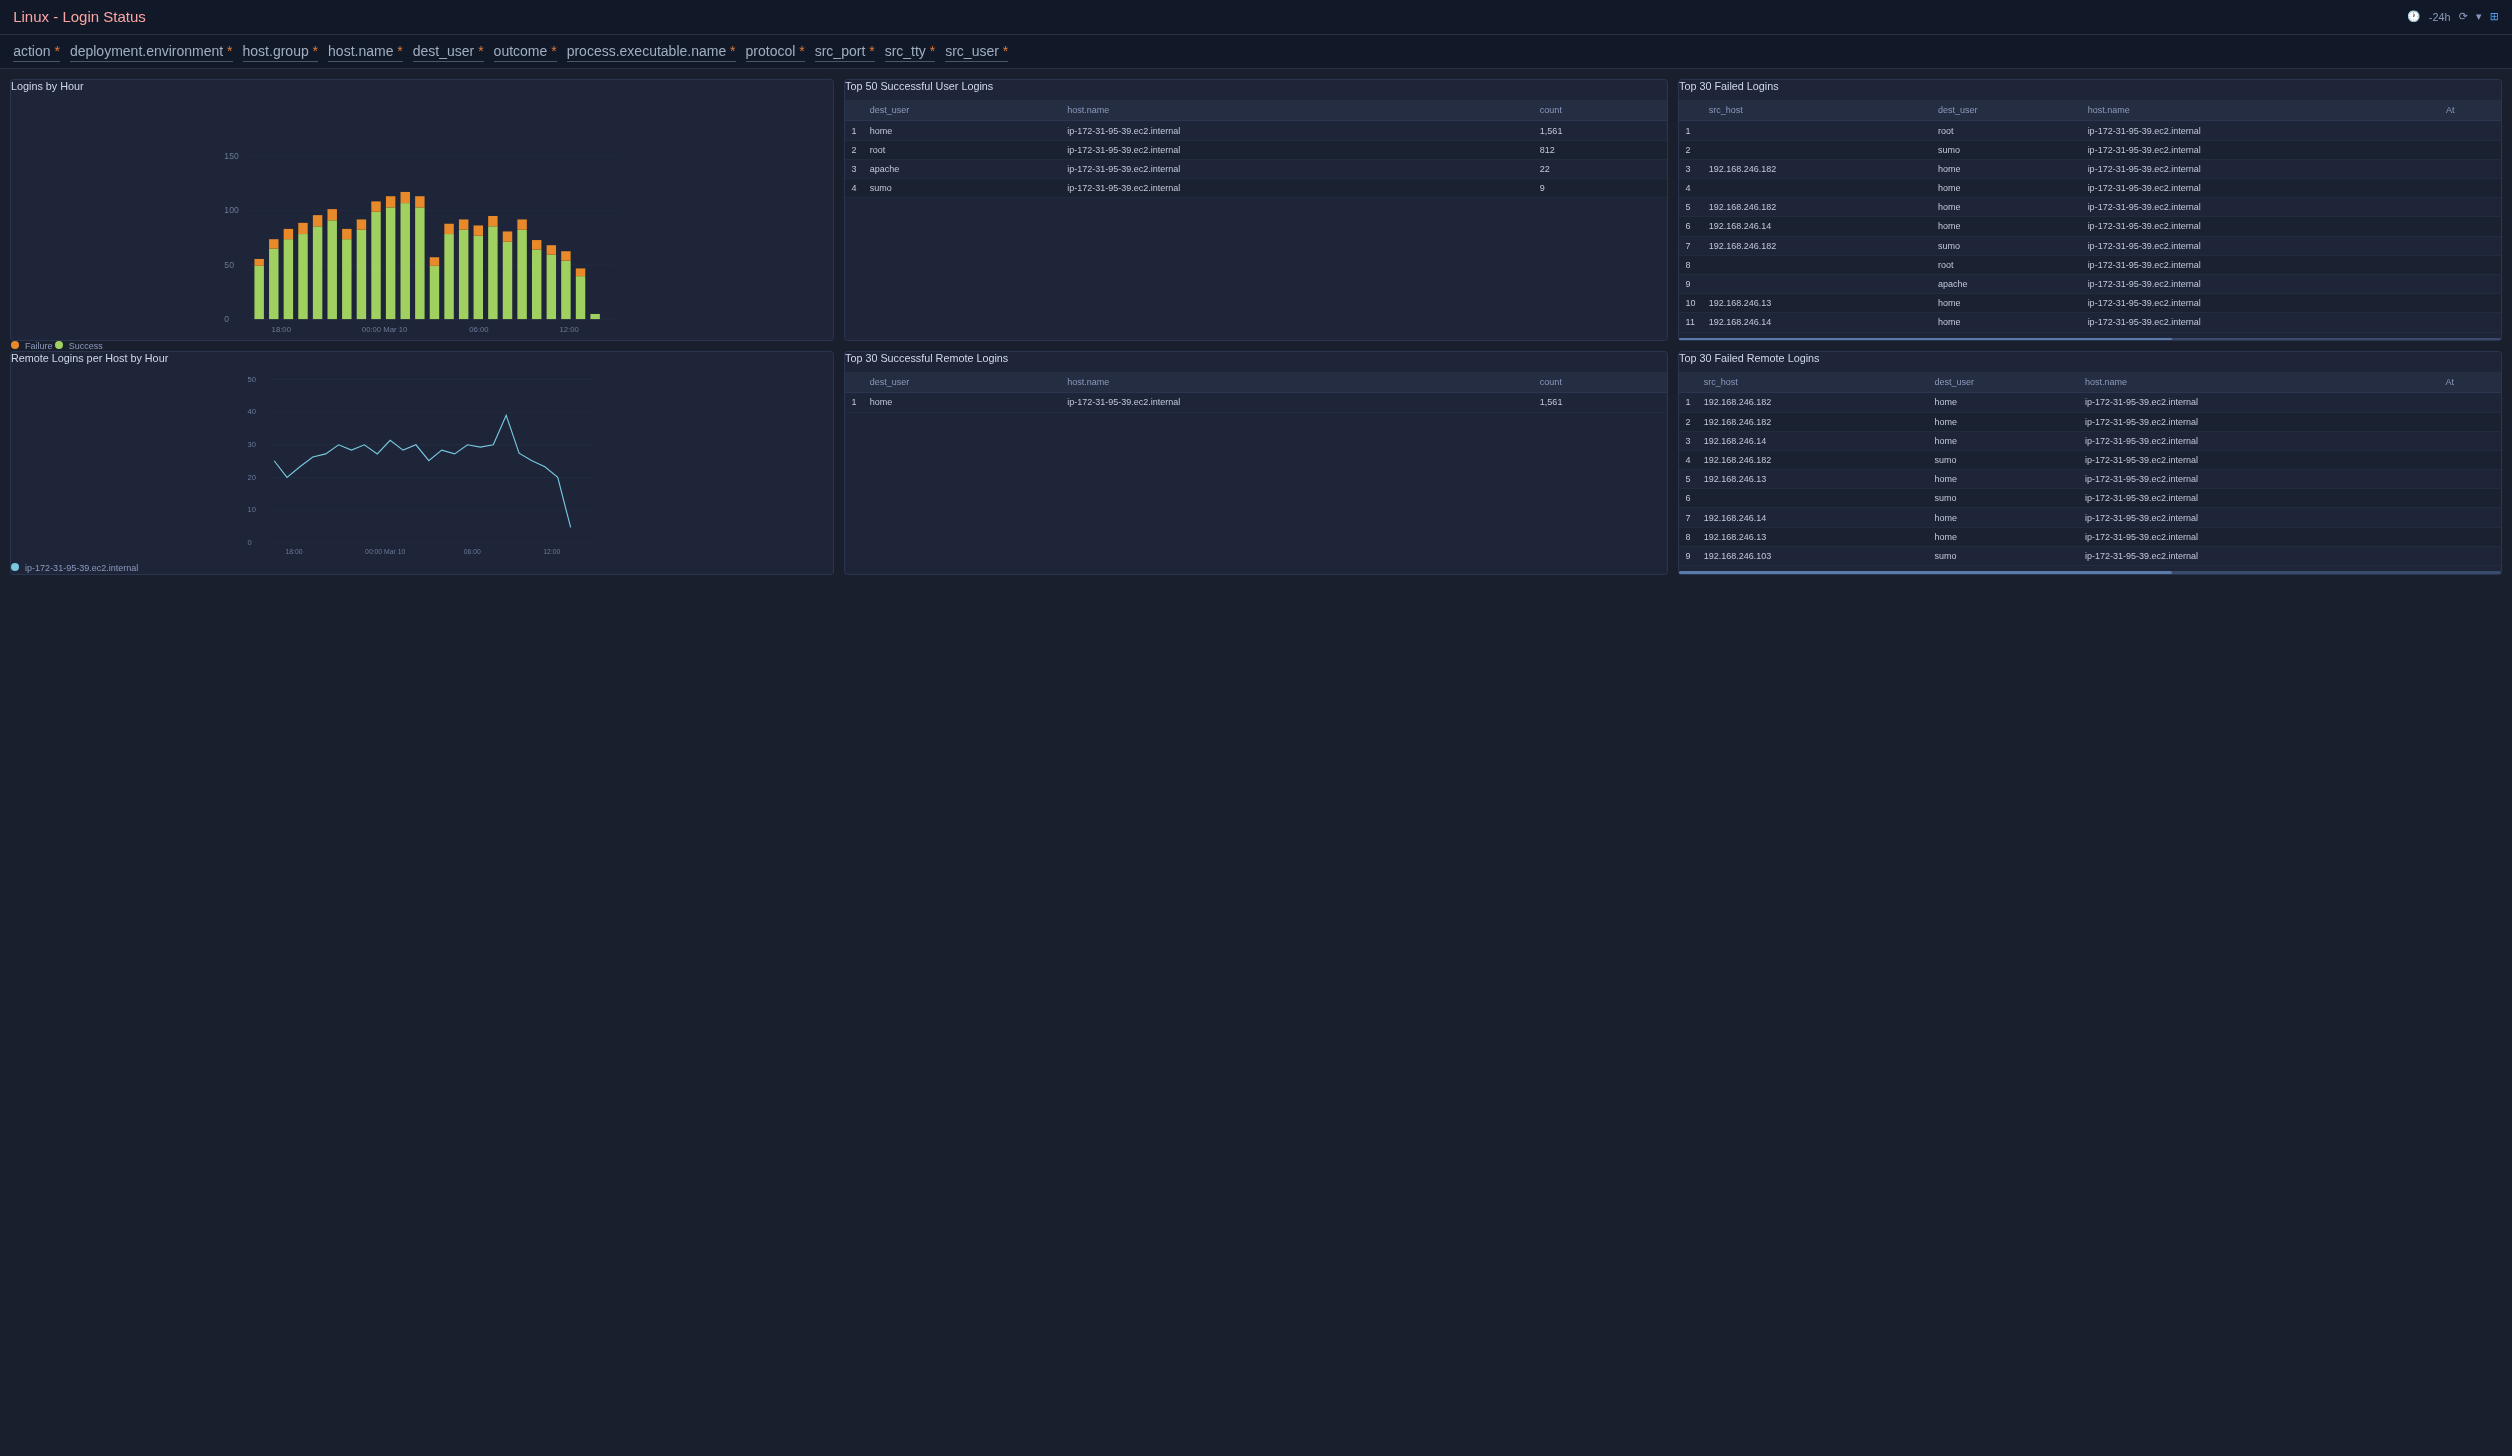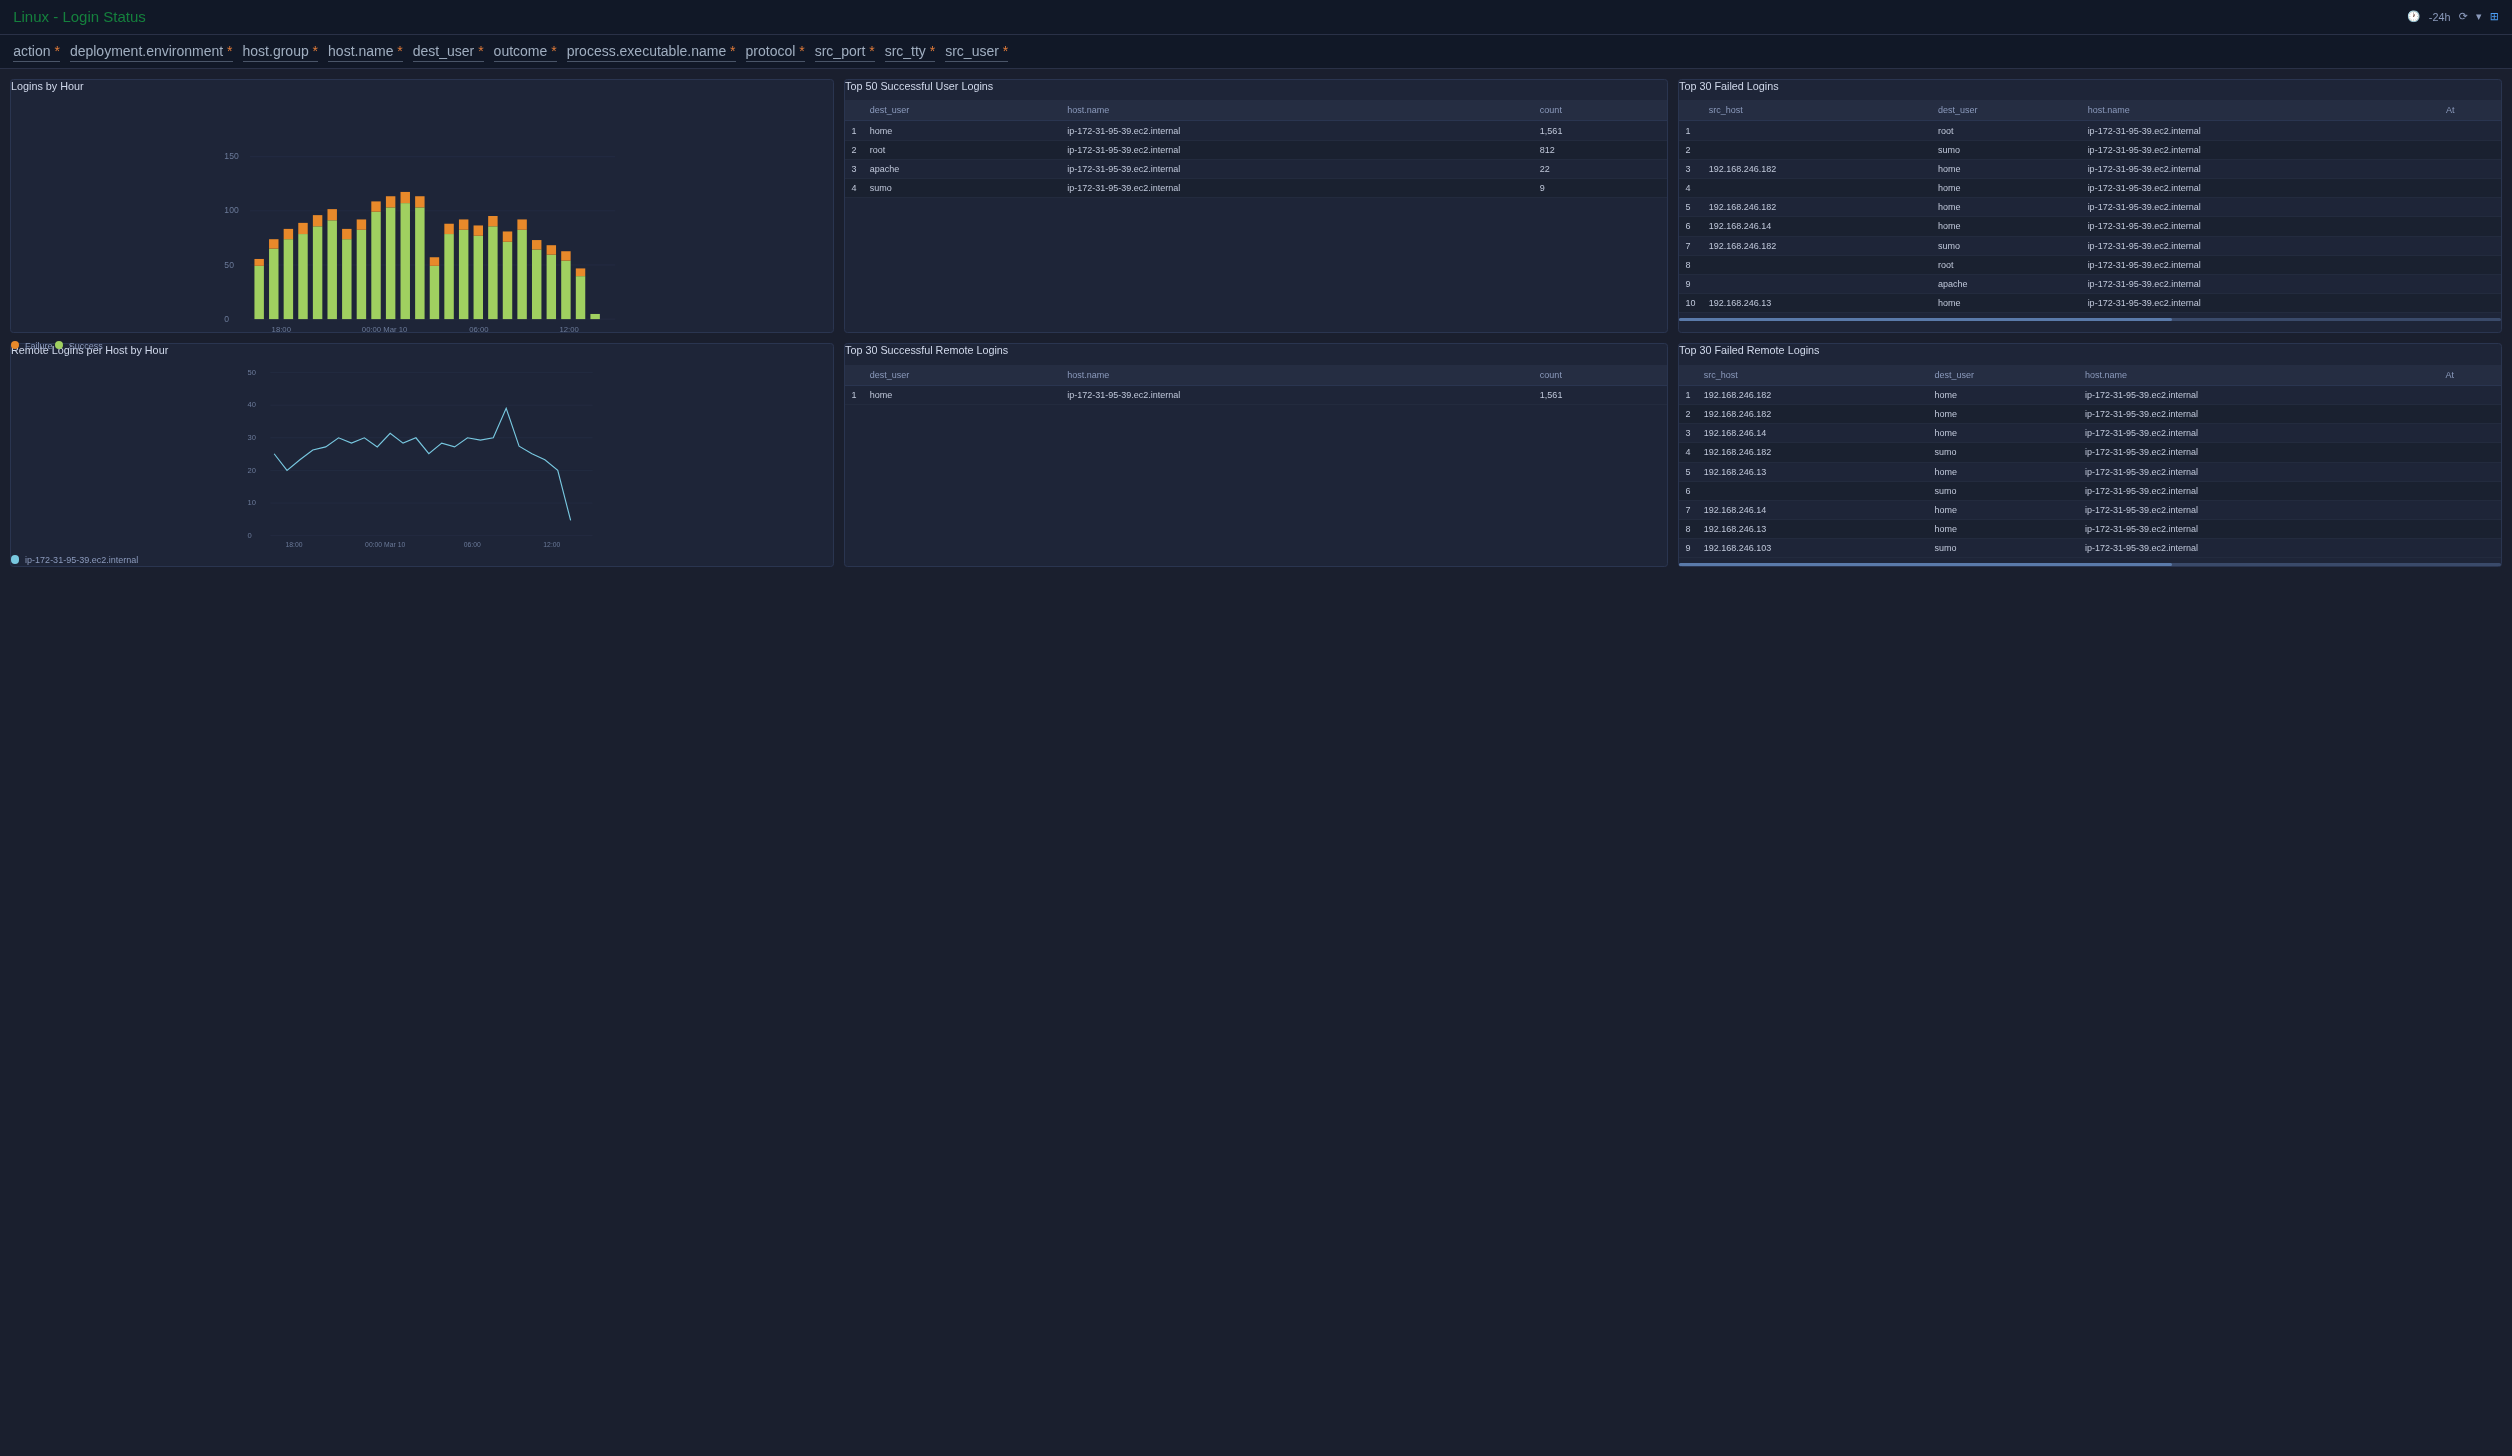--- a/index.html
+++ b/index.html
@@ -12,21 +12,21 @@
     }
     .header {
       background: #111827;
       padding: 8.3px 13.2px;
       display: flex;
       align-items: center;
       justify-content: space-between;
       border-bottom: 0.8px solid #2a3147;
     }
     .header-title {
-      color: #15803d;
+      color: #fca5a5;
       font-size: 15px;
       font-weight: 400;
     }
     .header-controls {
       display: flex;
       align-items: center;
       gap: 8.3px;
       color: #8b9abc;
       font-size: 10.8px;
     }
@@ -393,20 +393,27 @@
           <tr>
             <td class="row-num">9</td>
             <td></td>
             <td class="link-blue">apache</td>
             <td class="link-blue">ip-172-31-95-39.ec2.internal</td>
             <td></td>
           </tr>
           <tr>
             <td class="row-num">10</td>
             <td>192.168.246.13</td>
+            <td class="link-blue">home</td>
+            <td class="link-blue">ip-172-31-95-39.ec2.internal</td>
+            <td></td>
+          </tr>
+          <tr>
+            <td class="row-num">11</td>
+            <td>192.168.246.14</td>
             <td class="link-blue">home</td>
             <td class="link-blue">ip-172-31-95-39.ec2.internal</td>
             <td></td>
           </tr>
         </tbody>
       </table>
       <div class="scrollbar-indicator">
         <div class="scrollbar-thumb"></div>
       </div>
     </div>

